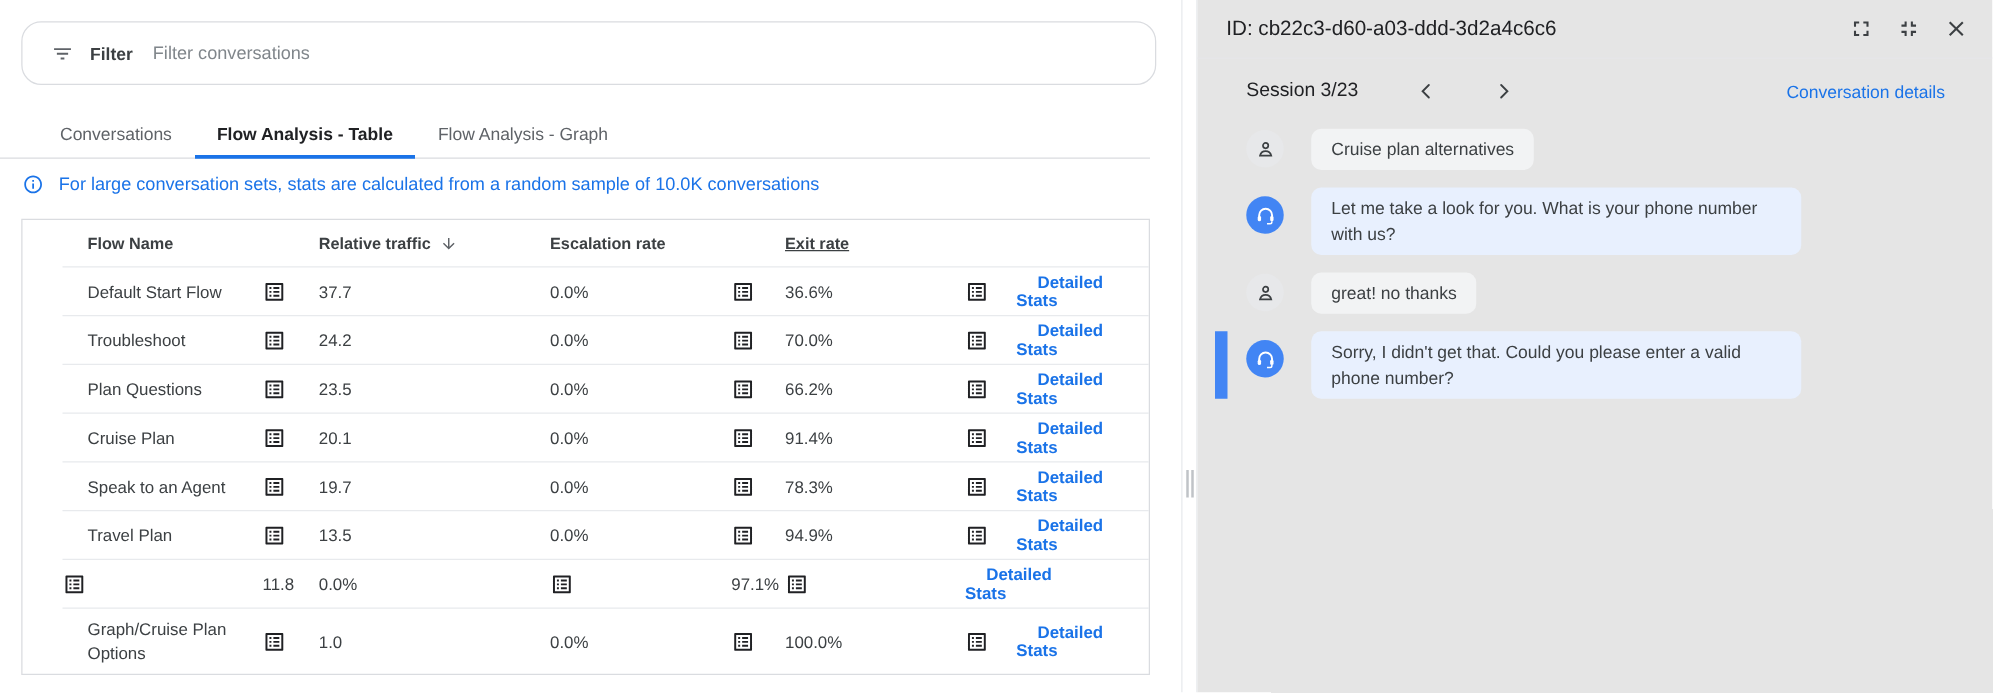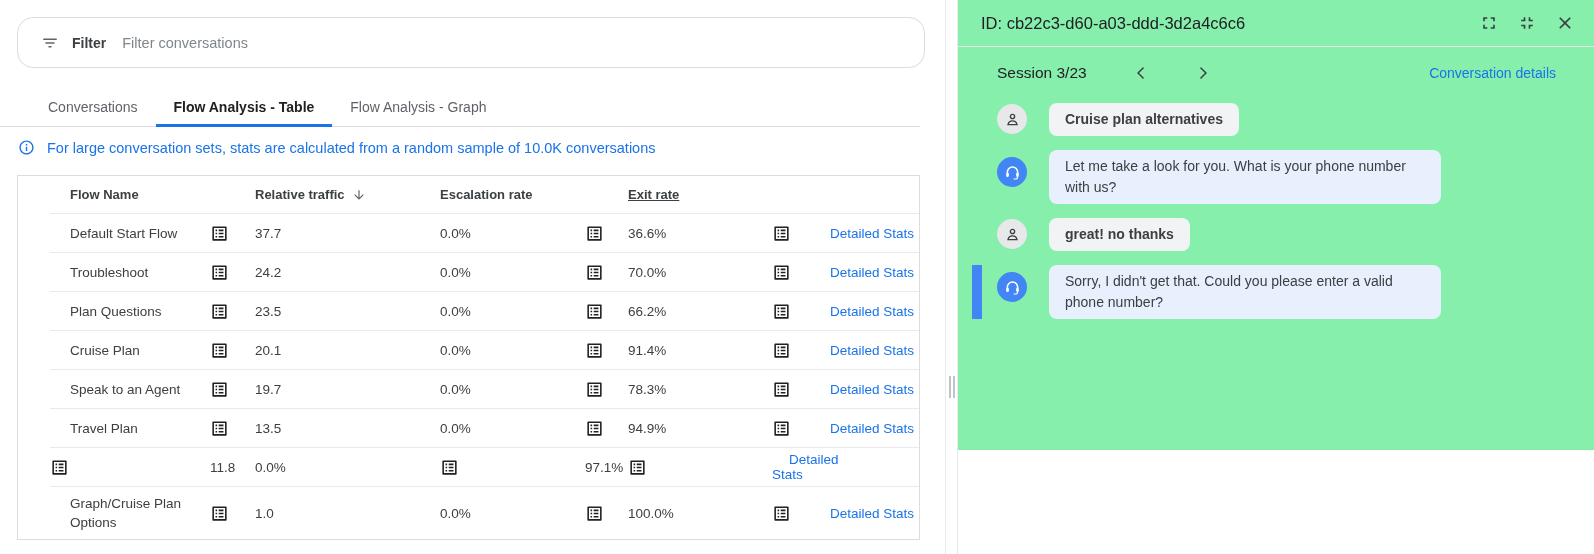--- a/index.html
+++ b/index.html
@@ -43,31 +43,31 @@
   .th-name{grid-column:1/2;padding-left:20px;}
   .th-traffic{grid-column:3/4;display:flex;align-items:center;gap:7px;}
   .th-esc{grid-column:4/5;}
   .th-exit{grid-column:6/7;text-decoration:underline;}
   .sort-icon svg{width:14px;height:14px;fill:var(--text3);}
   .t-row{border-top:1px solid var(--border-light);min-height:39px;}
   .td{font-size:13.5px;color:var(--text2);}
   .td-name{padding:7px 8px 7px 20px;line-height:19px;}
   .icon-btn{display:flex;align-items:center;}
   .icon-btn svg{width:19px;height:19px;fill:#202124;}
-  .stats-link{color:var(--accent);font-weight:400;font-size:13.5px;padding-left:17px;text-decoration:none;cursor:pointer;}
+  .stats-link{color:var(--accent);font-weight:700;font-size:13.5px;padding-left:17px;text-decoration:none;cursor:pointer;}
 
   
   .divider-a{position:absolute;left:945px;top:0;width:1px;height:554px;background:var(--border-light);}
   .divider-b{position:absolute;left:957px;top:0;width:1px;height:554px;background:var(--border-light);}
   .resize-handle{position:absolute;left:947px;top:376px;width:9px;height:22px;display:flex;gap:2px;
     justify-content:center;cursor:col-resize;}
   .resize-handle i{width:2px;height:22px;background:#c0c3c7;}
 
   
-  .right-panel{position:absolute;left:958px;top:0;width:636px;height:450px;background:#86efac;display:flex;flex-direction:column;}
+  .right-panel{position:absolute;left:958px;top:0;width:636px;height:554px;background:#e5e5e5;display:flex;flex-direction:column;}
   .panel-header{height:47px;flex:none;display:flex;align-items:center;padding:0 19px 0 23px;border-bottom:1px solid #e6e6e9;}
   .panel-title{flex:1;font-size:16.5px;color:var(--text);white-space:nowrap;overflow:hidden;}
   .panel-header .icon-btn{margin-left:18px;}
   .panel-header .icon-btn svg{width:20px;height:20px;fill:var(--text2);}
 
   .session-row{height:50px;flex:none;display:flex;align-items:center;padding:2px 38px 0 39px;}
   .session-label{font-size:15.5px;color:var(--text);}
   .nav-btn{margin-left:44px;}
   .nav-btn + .nav-btn{margin-left:42px;}
   .nav-btn svg{width:20px;height:20px;}
@@ -75,21 +75,21 @@
 
   .chat{flex:1;padding:6px 18px 0 14px;overflow:hidden;}
   .msg{position:relative;display:flex;align-items:flex-start;padding-left:25px;margin-bottom:14px;}
   .highlight-bar{position:absolute;left:0;top:0;bottom:0;width:10px;background:var(--bar);}
   .avatar{width:30px;height:30px;border-radius:50%;flex:none;display:flex;align-items:center;justify-content:center;margin-top:1px;}
   .avatar.user{background:#e7e8ea;}
   .avatar.agent{background:var(--agent-blue);}
   .avatar svg{width:19px;height:19px;}
   .msg.agent .avatar{margin-top:7px;}
   .bubble{margin-left:22px;border-radius:8px;padding:6px 16px;font-size:14px;line-height:21px;color:var(--text2);}
-  .msg.user .bubble{background:var(--user-bubble);font-weight:bold;}
+  .msg.user .bubble{background:var(--user-bubble);}
   .msg.agent .bubble{background:var(--agent-bubble);max-width:392px;}
 </style>
 </head>
 <body>
 
 <div>
 
   <section class="left-panel">
 
     <div class="filter-bar">

